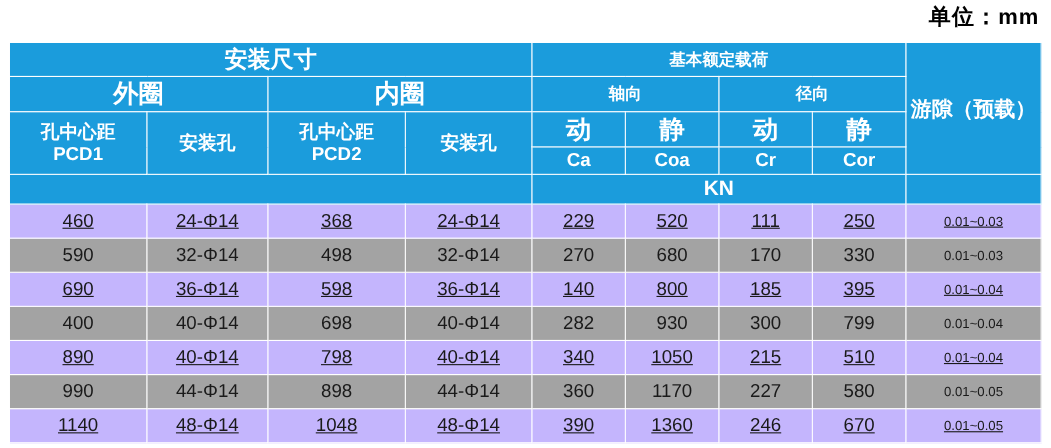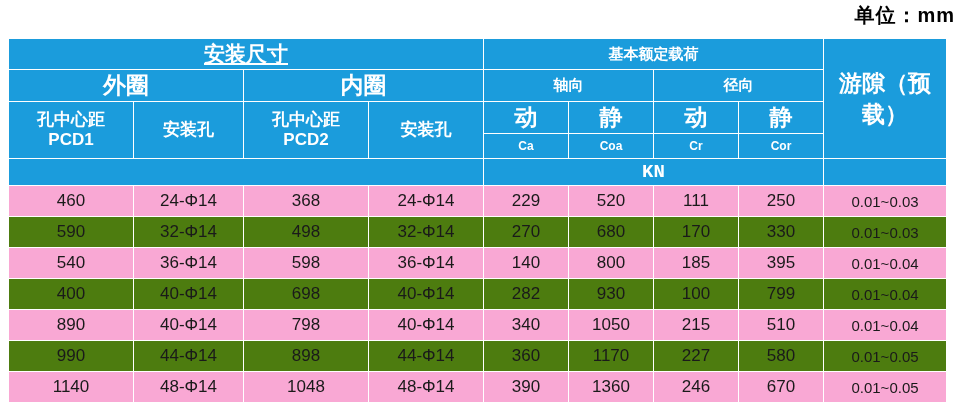--- a/index.html
+++ b/index.html
@@ -11,21 +11,21 @@
     width: 955px;
     height: 407px;
     font-family: "Liberation Sans", sans-serif;
     color: #111111;
     position: relative;
     overflow: hidden;
   }
   #unit-line {
     position: absolute;
     top: 2px;
-    right: 0;
+    right: 10px;
     font-size: 20px;
     font-weight: bold;
     letter-spacing: 1px;
     color: #000000;
   }
   #spec-table {
     position: absolute;
     top: 38px;
     left: 8px;
     width: 938px;
@@ -37,38 +37,38 @@
     text-align: center;
     vertical-align: middle;
     padding: 0;
   }
   
   .hd {
     background: #1b9cdc;
     color: #ffffff;
     font-weight: bold;
   }
-  .hd-big { font-size: 21px; height: 30px; text-decoration: underline; }
+  .hd-big { font-size: 21px; height: 30px; }
   .hd-mid { font-size: 23px; height: 28px; }
   .hd-small { font-size: 15px; height: 22px; margin-top: 24px; }
   .hd-col { font-size: 17px; line-height: 1.15; height: 48px; }
-  .hd-sym { font-size: 12px; height: 24px; }
-  .hd-kn  { font-size: 19px; height: 26px; font-family: Liberation Mono, monospace; }
-  .hd-clear { font-size: 23px; }
+  .hd-sym { font-size: 17px; height: 24px; }
+  .hd-kn  { font-size: 19px; height: 26px; }
+  .hd-clear { font-size: 19px; }
 
   
   tbody td {
     font-size: 17px;
     height: 30px;
     color: #1a1a1a;
     border: 1px solid #ffffff;
   }
-  tr.row-odd td { background: #f9a8d4; }
-  tr.row-even td { background: #4d7c0f; }
-  tbody td.lastcol { font-size: 15px; }
+  tr.row-odd td { background: #c4b5fd; text-decoration: underline; }
+  tr.row-even td { background: #a3a3a3; }
+  tbody td.lastcol { font-size: 12px; }
 </style>
 </head>
 <body>
 
 <div id="unit-line">单位：mm</div>
 
 <table id="spec-table">
   <colgroup>
     <col style="width:125px">
     <col style="width:110px">
@@ -137,38 +137,38 @@
         <td>32-Φ14</td>
         <td>498</td>
         <td>32-Φ14</td>
         <td>270</td>
         <td>680</td>
         <td>170</td>
         <td>330</td>
         <td class="lastcol">0.01~0.03</td>
       </tr>
       <tr class="row-odd">
-        <td>540</td>
+        <td>690</td>
         <td>36-Φ14</td>
         <td>598</td>
         <td>36-Φ14</td>
         <td>140</td>
         <td>800</td>
         <td>185</td>
         <td>395</td>
         <td class="lastcol">0.01~0.04</td>
       </tr>
       <tr class="row-even">
         <td>400</td>
         <td>40-Φ14</td>
         <td>698</td>
         <td>40-Φ14</td>
         <td>282</td>
         <td>930</td>
-        <td>100</td>
+        <td>300</td>
         <td>799</td>
         <td class="lastcol">0.01~0.04</td>
       </tr>
       <tr class="row-odd">
         <td>890</td>
         <td>40-Φ14</td>
         <td>798</td>
         <td>40-Φ14</td>
         <td>340</td>
         <td>1050</td>

